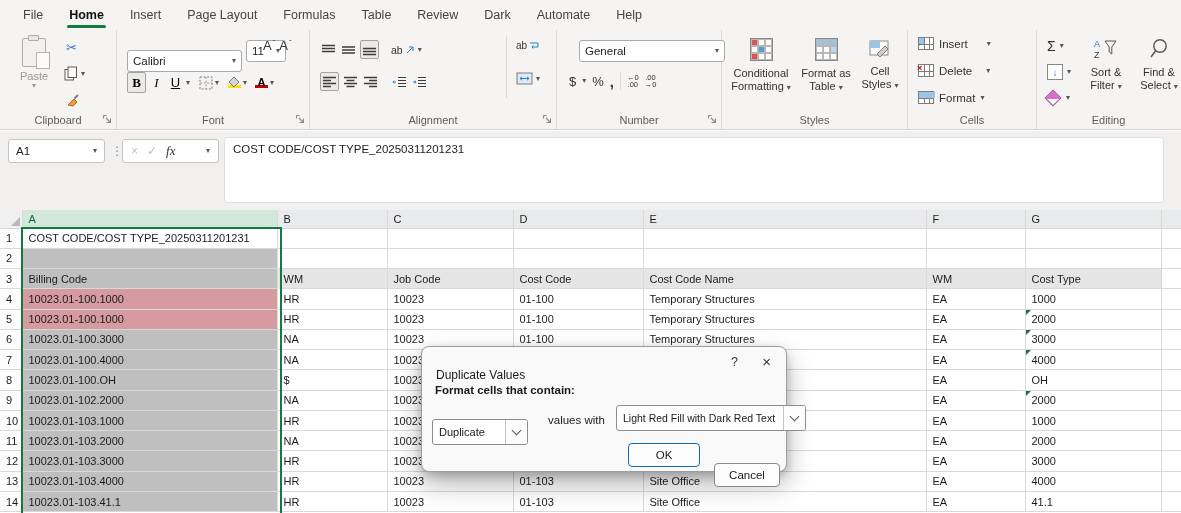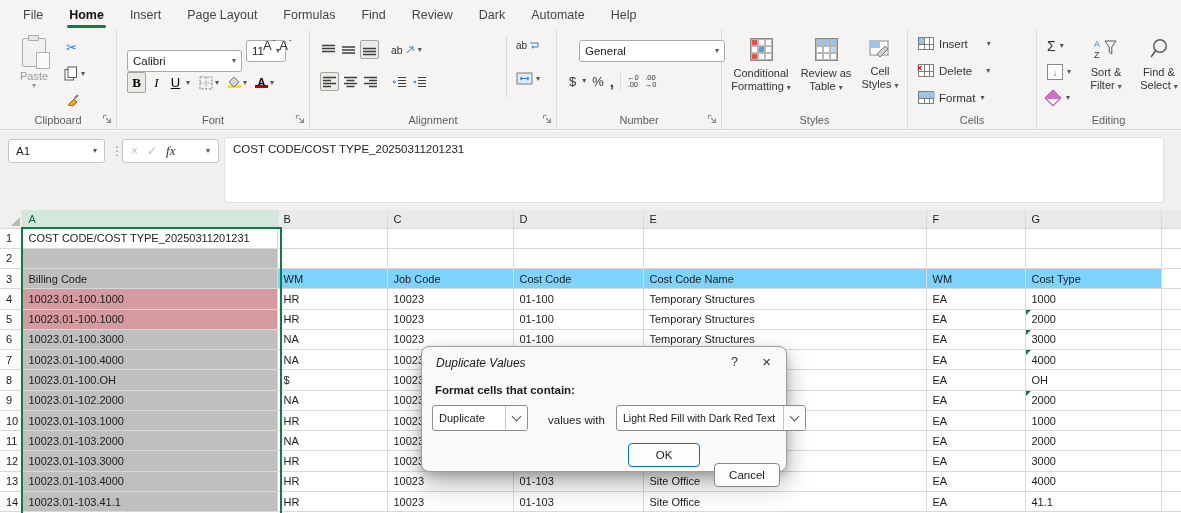--- a/index.html
+++ b/index.html
@@ -79,28 +79,28 @@
   tr.datarow{height:20.28px;}
   th.colhd{background:#e9eaeb;color:#474747;font-size:11.5px;text-align:center;border-right:1px solid #cecccb;border-bottom:1px solid #c6c4c2;padding:0;}
   th.colhd.selcol{background:#d2e8da;color:#0d6b3e;border-bottom:2px solid #107C41;}
   th.corner{background:#f0f0f0;position:relative;padding:0;border-right:1px solid #cecccb;border-bottom:1px solid #c6c4c2;}
   th.corner::after{content:"";position:absolute;right:2px;bottom:2px;border-style:solid;border-width:0 0 9px 9px;border-color:transparent transparent #b9b9b9 transparent;}
   td.rowhd{background:#fdfdfd;color:#156b3d;text-align:center;font-size:11px;border-right:1px solid #cecccb;padding:0;}
   td.c-title{font-weight:bold;font-size:11px;}
   td.c-gray{background:#bfbfbf;}
   td.c-grayhead{background:#bfbfbf;text-align:center;}
   td.c-dup{background:#d69ba1;color:#9c0006;margin-top:7px;}
-  td.c-colblue{background:#7dd3fc;text-align:center;color:#222;}
+  td.c-colblue{background:#e5e5e5;text-align:center;color:#222;}
   td.flag{position:relative;}
   td.flag::before{content:"";position:absolute;top:0;left:0;width:0;height:0;border-top:5px solid #1e7145;border-right:5px solid transparent;}
   .selbox{position:absolute;left:21px;top:17px;width:257px;height:286px;border:2px solid #107C41;border-bottom:none;pointer-events:none;}
   
   .dlg{position:absolute;left:421px;top:346px;width:364px;height:124px;background:#f9f9f9;
     border:1px solid #9f9d9b;border-radius:8px;box-shadow:0 12px 26px rgba(0,0,0,.30),0 3px 8px rgba(0,0,0,.18);z-index:50;}
-  .dtitle{position:absolute;left:14px;top:9px;font-size:12px;color:#1a1a1a;font-style:italic;}
+  .dtitle{position:absolute;left:14px;top:21px;font-size:12px;color:#1a1a1a;}
   .dhelp{position:absolute;right:48px;top:8px;font-size:12.5px;color:#333;}
   .dclose{position:absolute;right:15px;top:6px;font-size:15px;color:#333;}
   .dprompt{position:absolute;left:13px;top:37px;font-size:11.5px;font-weight:bold;color:#1a1a1a;}
   .dcombo{position:absolute;height:26px;background:#fff;border:1px solid #8f8d8b;border-radius:3px;display:flex;align-items:center;
     font-size:11px;color:#1a1a1a;box-sizing:border-box;}
   .dcombo .txt{padding:0 6px;white-space:nowrap;overflow:hidden;}
   .dcombo .dd{margin-left:auto;width:21px;align-self:stretch;border-left:1px solid #c6c4c2;display:flex;align-items:center;justify-content:center;background:#fcfcfc;border-radius:0 2px 2px 0;}
   .vchev{width:6px;height:6px;border-right:1.4px solid #555;border-bottom:1.4px solid #555;transform:rotate(45deg);margin-top:-3px;}
   .dmid{position:absolute;left:126px;top:67px;font-size:11.5px;color:#1a1a1a;}
   .dbtn{position:absolute;top:96px;height:24px;background:#fdfdfd;border-radius:4px;font-size:11.5px;color:#1a1a1a;
@@ -110,21 +110,21 @@
 </style>
 </head>
 <body>
 
 <div class="tabbar">
     <div class="tab">File</div>
     <div class="tab active">Home</div>
     <div class="tab">Insert</div>
     <div class="tab">Page Layout</div>
     <div class="tab">Formulas</div>
-    <div class="tab">Find</div>
+    <div class="tab">Table</div>
     <div class="tab">Review</div>
     <div class="tab">Dark</div>
     <div class="tab">Automate</div>
     <div class="tab">Help</div>
   </div>
 
 <div class="ribbon">
 
   <div class="rgroup" style="width:117px">
     <div class="paste">
@@ -316,21 +316,21 @@
         <div style="background:#9dc3e6"></div>
           <div style="background:#9dc3e6"></div>
           <div style="background:#9dc3e6"></div>
         <div></div>
           <div></div>
           <div style="background:#bdd7ee"></div>
         <div></div>
           <div></div>
           <div></div>
       </div>
-      <span>Review as Table</span> <span class="chev">▾</span>
+      <span>Format as Table</span> <span class="chev">▾</span>
     </div>
     <div class="bigbtn" style="left:136px;width:44px">
       <svg class="ic" width="22" height="21">
         <rect x="1" y="3" width="18" height="14" fill="#fff" stroke="#8a8886"></rect>
         <rect x="1" y="3" width="10" height="7" fill="#9dc3e6"></rect>
         <path d="M8 16 L16 8 l3 3 L11 19 z" fill="#d0cece" stroke="#7f7d7b"></path>
       </svg>
       <span>Cell Styles</span> <span class="chev">▾</span>
     </div>
     <div class="glabel">Styles</div>
@@ -591,21 +591,21 @@
       </tbody>
   </table>
   <div class="selbox"></div>
 </div>
 
 <div class="dlg">
   <div class="dtitle">Duplicate Values</div>
   <div class="dhelp">?</div>
   <div class="dclose">×</div>
   <div class="dprompt">Format cells that contain:</div>
-  <div class="dcombo" style="left:10px;top:58px;width:96px">
+  <div class="dcombo" style="left:10px;top:72px;width:96px">
     <span class="txt">Duplicate</span>
     <span class="dd">
         <span class="vchev"></span>
       </span>
   </div>
   <div class="dmid">values with</div>
   <div class="dcombo" style="left:194px;top:58px;width:190px;width:190px">
     <span class="txt" style="font-size:10.5px">Light Red Fill with Dark Red Text</span>
     <span class="dd">
         <span class="vchev"></span>

